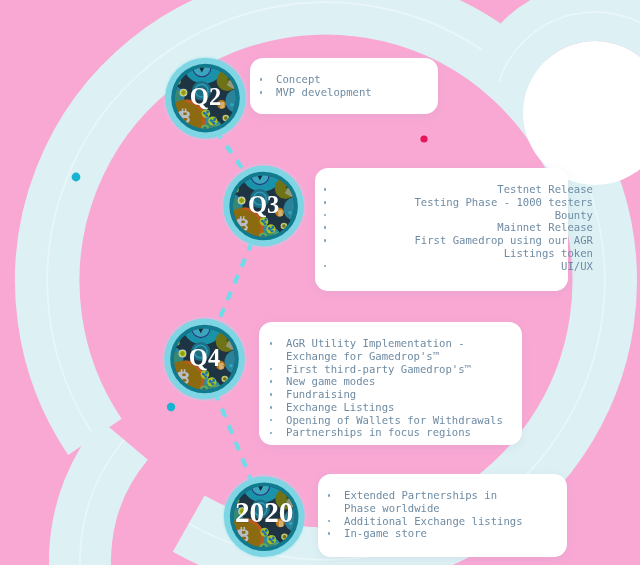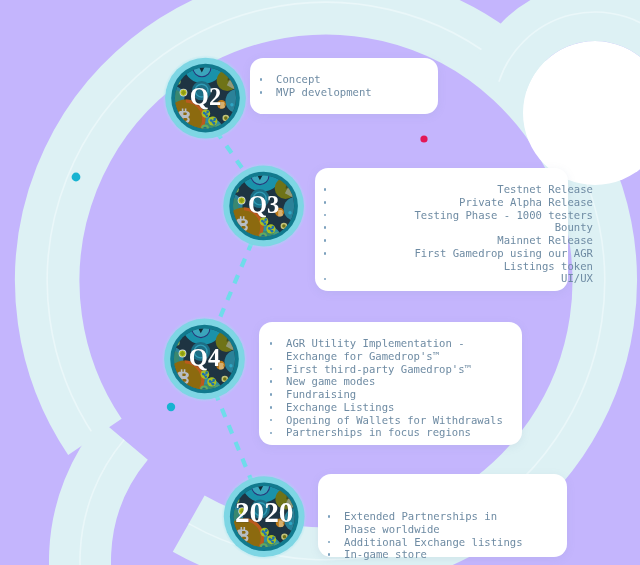--- a/index.html
+++ b/index.html
@@ -1,18 +1,18 @@
 <!DOCTYPE html>
 <html><head>
 <meta charset="utf-8">
 <style>
   html,body{margin:0;padding:0;background:#fff;}
   body{width:640px;height:565px;overflow:hidden;
        font-family:"DejaVu Sans Mono","Liberation Mono",monospace;}
-  #stage{position:relative;width:640px;height:565px;overflow:hidden;background:#c4b5fd;}
+  #stage{position:relative;width:640px;height:565px;overflow:hidden;background:#f9a8d4;}
   #bg{position:absolute;left:0;top:0;}
   .card{position:absolute;background:#fff;border-radius:13px;
         box-shadow:0 2px 9px rgba(120,150,175,.13);}
   .card ul{margin:0;padding:0;list-style:none;position:relative;}
   .row{position:relative;color:#6e8ba3;font-size:10.6px;line-height:12.76px;
        white-space:pre;letter-spacing:0;}
   .bul{position:absolute;width:2.6px;height:2.6px;border-radius:50%;
        background:#7ba0bd;left:-16.5px;top:5.2px;}
   #fg{position:absolute;left:0;top:0;}
   .blabel{font-family:"Liberation Serif",serif;font-weight:bold;font-size:24.5px;
@@ -126,21 +126,20 @@
 
 <div class="card" style="left:250px;top:58px;width:188px;height:56px;">
   <ul style="left:26px;top:15px;">
         <li class="row"><span class="bul"></span>Concept</li>
         <li class="row"><span class="bul"></span>MVP development</li>
       </ul>
 </div>
 <div class="card" style="left:315px;top:168px;width:253px;height:123px;text-align:right;">
   <ul style="left:25px;top:15px;">
         <li class="row"><span class="bul"></span>Testnet Release</li>
-        <li class="row"><span class="bul"></span>Private Alpha Release</li>
         <li class="row"><span class="bul"></span>Testing Phase - 1000 testers</li>
         <li class="row"><span class="bul"></span>Bounty</li>
         <li class="row"><span class="bul"></span>Mainnet Release</li>
         <li class="row"><span class="bul"></span>First Gamedrop using our AGR</li>
         <li class="row">Listings token</li>
         <li class="row"><span class="bul"></span>UI/UX</li>
       </ul>
 </div>
 <div class="card" style="left:259px;top:322px;width:263px;height:123px;">
   <ul style="left:27px;top:15px;">
@@ -148,21 +147,21 @@
         <li class="row">Exchange for Gamedrop's™</li>
         <li class="row"><span class="bul"></span>First third-party Gamedrop's™</li>
         <li class="row"><span class="bul"></span>New game modes</li>
         <li class="row"><span class="bul"></span>Fundraising</li>
         <li class="row"><span class="bul"></span>Exchange Listings</li>
         <li class="row"><span class="bul"></span>Opening of Wallets for Withdrawals</li>
         <li class="row"><span class="bul"></span>Partnerships in focus regions</li>
       </ul>
 </div>
 <div class="card" style="left:318px;top:474px;width:249px;height:83px;">
-  <ul style="left:26px;top:15px;margin-top:21px;">
+  <ul style="left:26px;top:15px;">
         <li class="row"><span class="bul"></span>Extended Partnerships in</li>
         <li class="row">Phase worldwide</li>
         <li class="row"><span class="bul"></span>Additional Exchange listings</li>
         <li class="row"><span class="bul"></span>In-game store</li>
       </ul>
 </div>
 
 <svg id="fg" width="640" height="565" viewBox="0 0 640 565">
   <g>
     <line x1="216" y1="131" x2="247" y2="175" stroke="#6fdcea" stroke-width="4.2" stroke-dasharray="9 9"></line>

